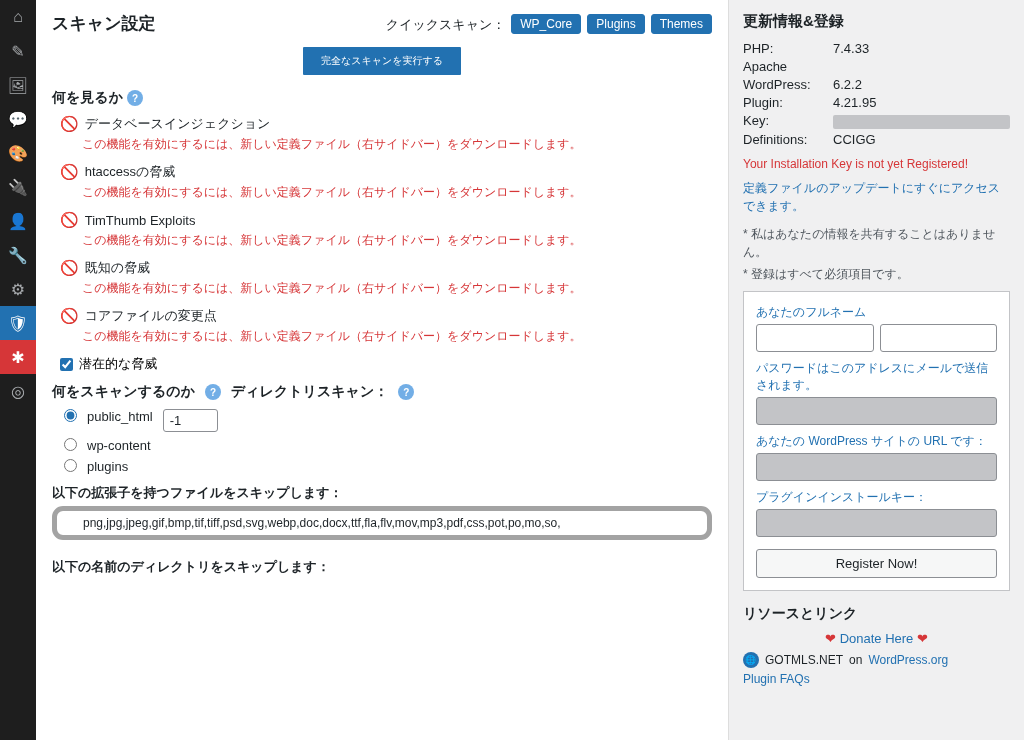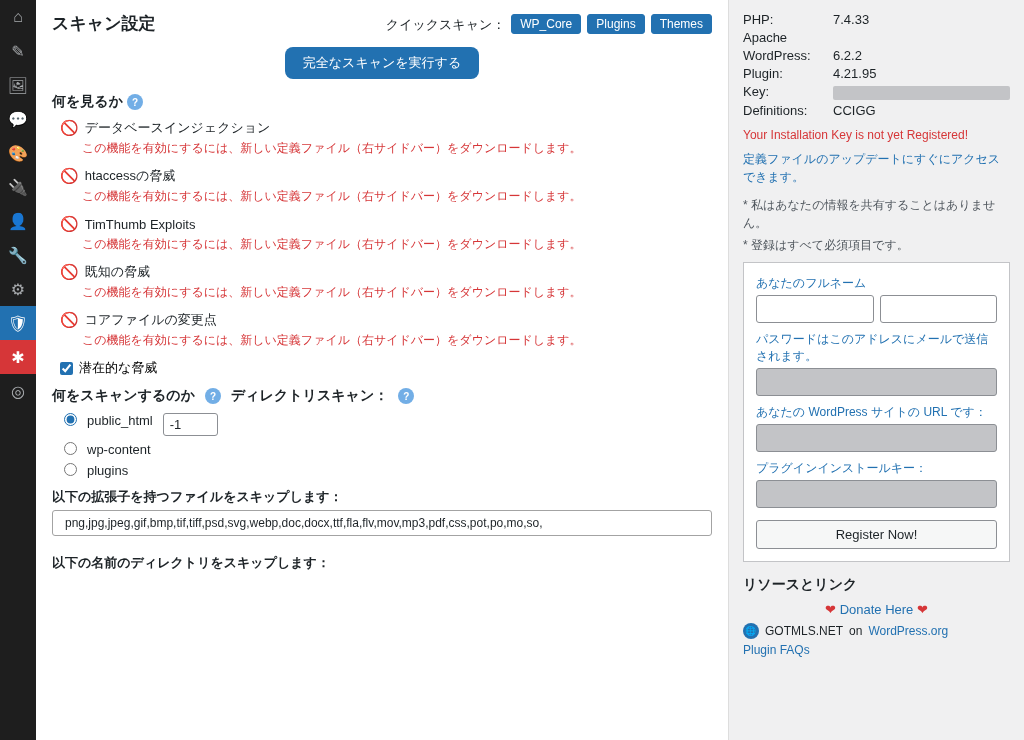--- a/index.html
+++ b/index.html
@@ -87,22 +87,22 @@
     .quick-btn.active-pl { background: #2271b1; color: #fff; border-color: #2271b1; }
     .quick-btn.active-th { background: #2271b1; color: #fff; border-color: #2271b1; }
 
     .full-scan-btn {
       display: block;
       margin: 0 auto 14px auto;
       padding: 7px 18px;
       background: #2271b1;
       color: #fff;
       border: none;
-      border-radius: 8px;
-      font-size: 13px;
+      border-radius: 1px;
+      font-size: 10px;
       cursor: pointer;
       font-weight: 500;
     }
 
     .section-title {
       font-size: 14px;
       font-weight: 600;
       color: #1d2327;
       margin-bottom: 8px;
       display: flex;
@@ -202,23 +202,23 @@
 
     .skip-label {
       font-size: 13px;
       font-weight: 600;
       color: #1d2327;
       margin: 10px 0 4px 0;
     }
 
     .skip-input {
       width: 100%;
-      padding: 5px 12px;
-      border: 1px solid #a3a3a3;
-      border-radius: 3px;
+      padding: 5px 26px;
+      border: 5px solid #a3a3a3;
+      border-radius: 11px;
       font-size: 12px;
       color: #1d2327;
       background: #fff;
       margin-bottom: 8px;
     }
 
     
     .right-panel {
       width: 295px;
       background: #f0f0f1;
@@ -499,20 +499,21 @@
     
     <div class="skip-label">以下の拡張子を持つファイルをスキップします：</div>
     <input type="text" class="skip-input" id="skip-ext" value="png,jpg,jpeg,gif,bmp,tif,tiff,psd,svg,webp,doc,docx,ttf,fla,flv,mov,mp3,pdf,css,pot,po,mo,so," style="">
 
     
     <div class="skip-label">以下の名前のディレクトリをスキップします：</div>
   </div>
 
   <div class="right-panel">
 
+    <div class="right-section-title">更新情報&amp;登録</div>
 
     <div class="info-table">
       <div class="info-row">
         <span class="info-key">PHP:</span>
         <span class="info-val">7.4.33</span>
       </div>
       <div class="info-row">
         <span class="info-key">Apache</span>
         <span class="info-val"></span>
       </div>

